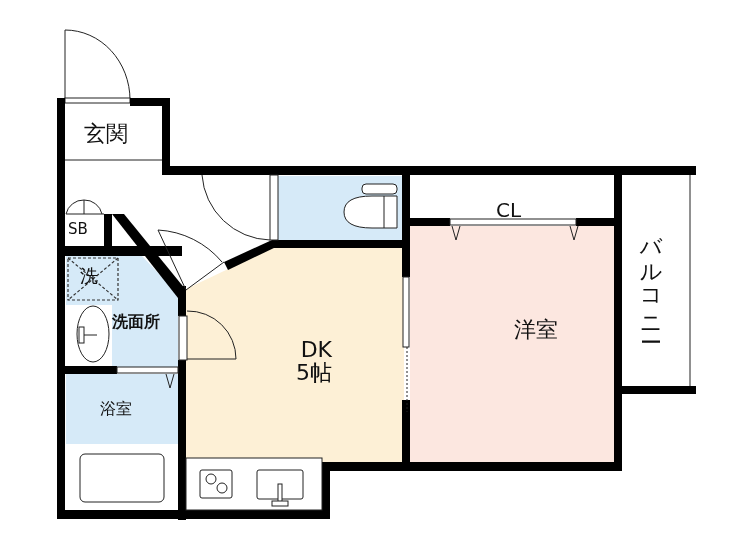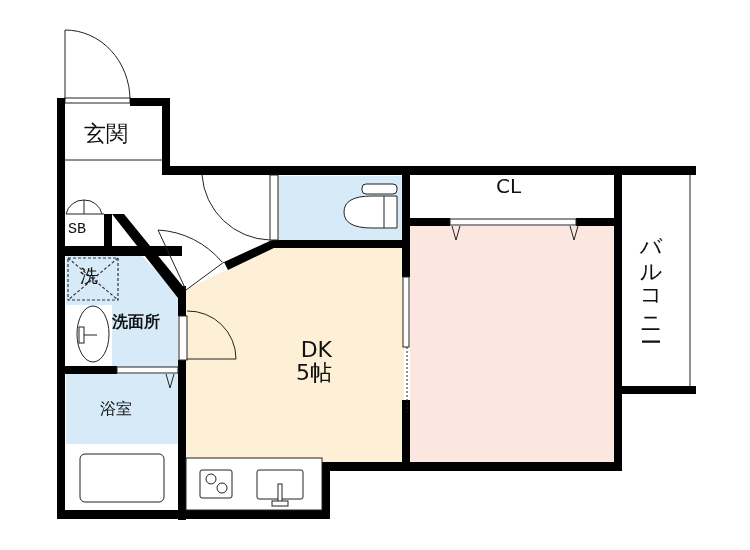--- a/index.html
+++ b/index.html
@@ -121,24 +121,25 @@
     <circle cx="222" cy="488" r="5"></circle>
   </g>
   <g fill="#fff" stroke="#222" stroke-width="1">
     <rect x="257" y="470" width="46" height="29" rx="2"></rect>
     <rect x="278" y="484" width="4" height="18"></rect>
     <rect x="272" y="501" width="16" height="5"></rect>
   </g>
 </svg>
 
 <div class="lbl" style="left:84px;top:122px;font-size:22px;">玄関</div>
-<div class="lbl" style="left:68px;top:222px;font-size:15px;font-family:Liberation Mono, monospace;">SB</div>
+<div class="lbl" style="left:68px;top:222px;font-size:15px;">SB</div>
 <div class="lbl" style="left:80px;top:267px;font-size:18px;">洗</div>
 <div class="lbl" style="left:112px;top:314px;font-size:16px;font-weight:bold;">洗面所</div>
 <div class="lbl" style="left:100px;top:402px;font-size:16px;font-family:Liberation Mono, monospace;">浴室</div>
 <div class="lbl" style="left:272px;top:338px;width:60px;font-size:22px;">
   <div>DK</div>
   <div>5帖</div>
 </div>
 <div class="lbl" style="left:478px;top:318px;width:80px;font-size:22px;">
+  <div>洋室</div>
 </div>
-<div class="lbl" style="left:496px;top:176px;font-size:20px;">CL</div>
+<div class="lbl" style="left:496px;top:200px;font-size:20px;">CL</div>
 <div class="lbl vert" style="left:640px;top:222px;font-size:22px;">バルコニー</div>
 
 </body></html>

